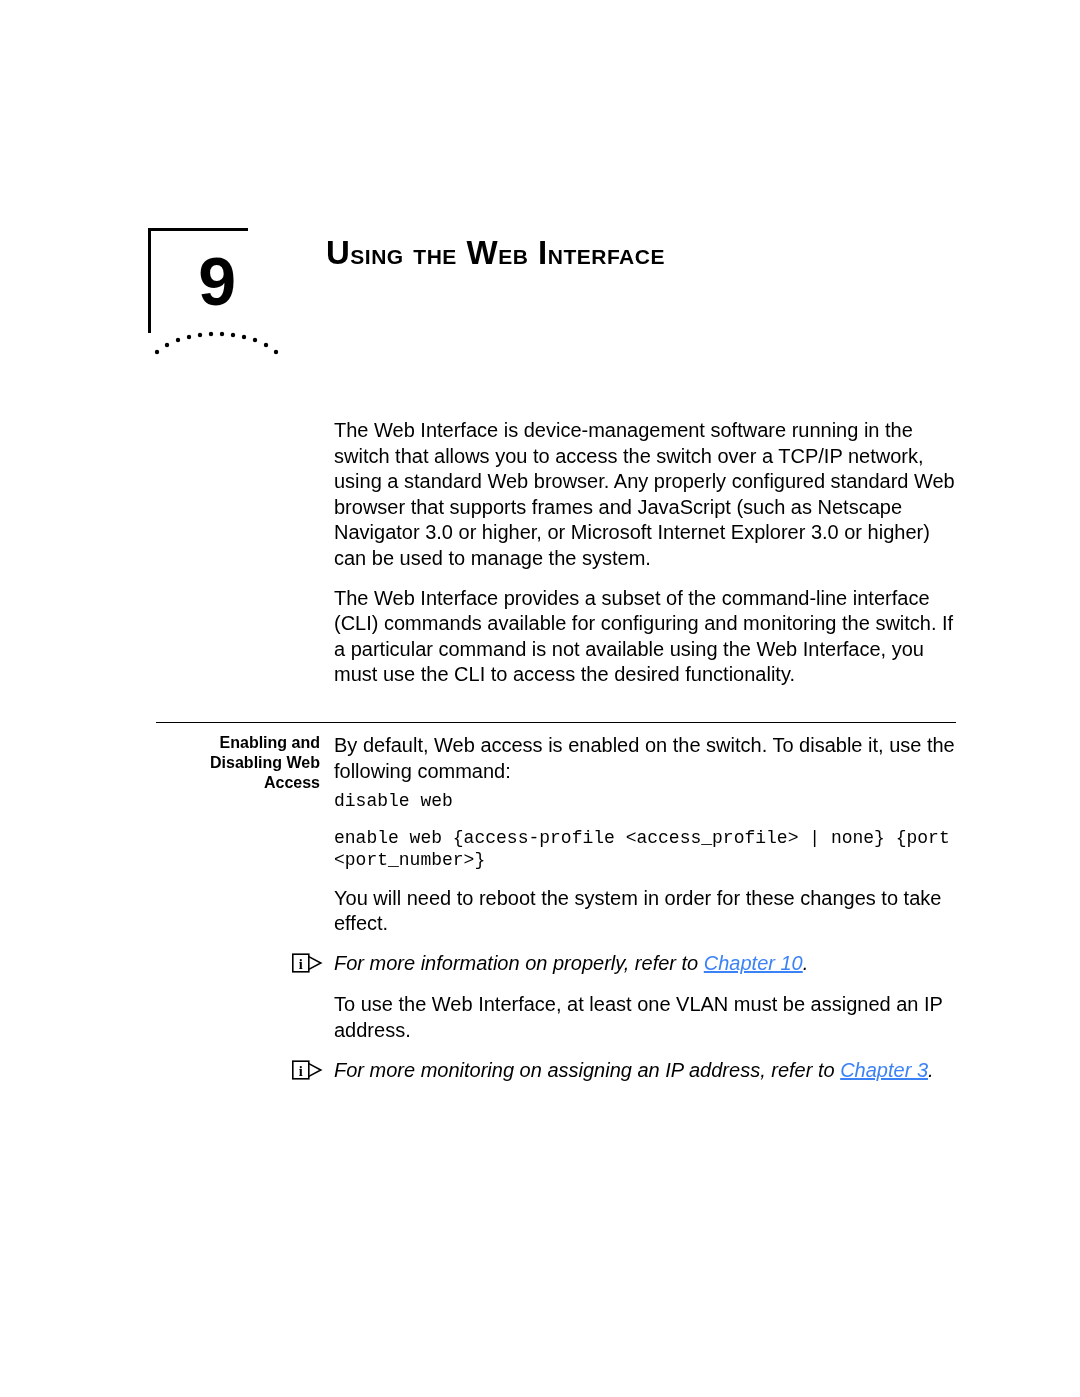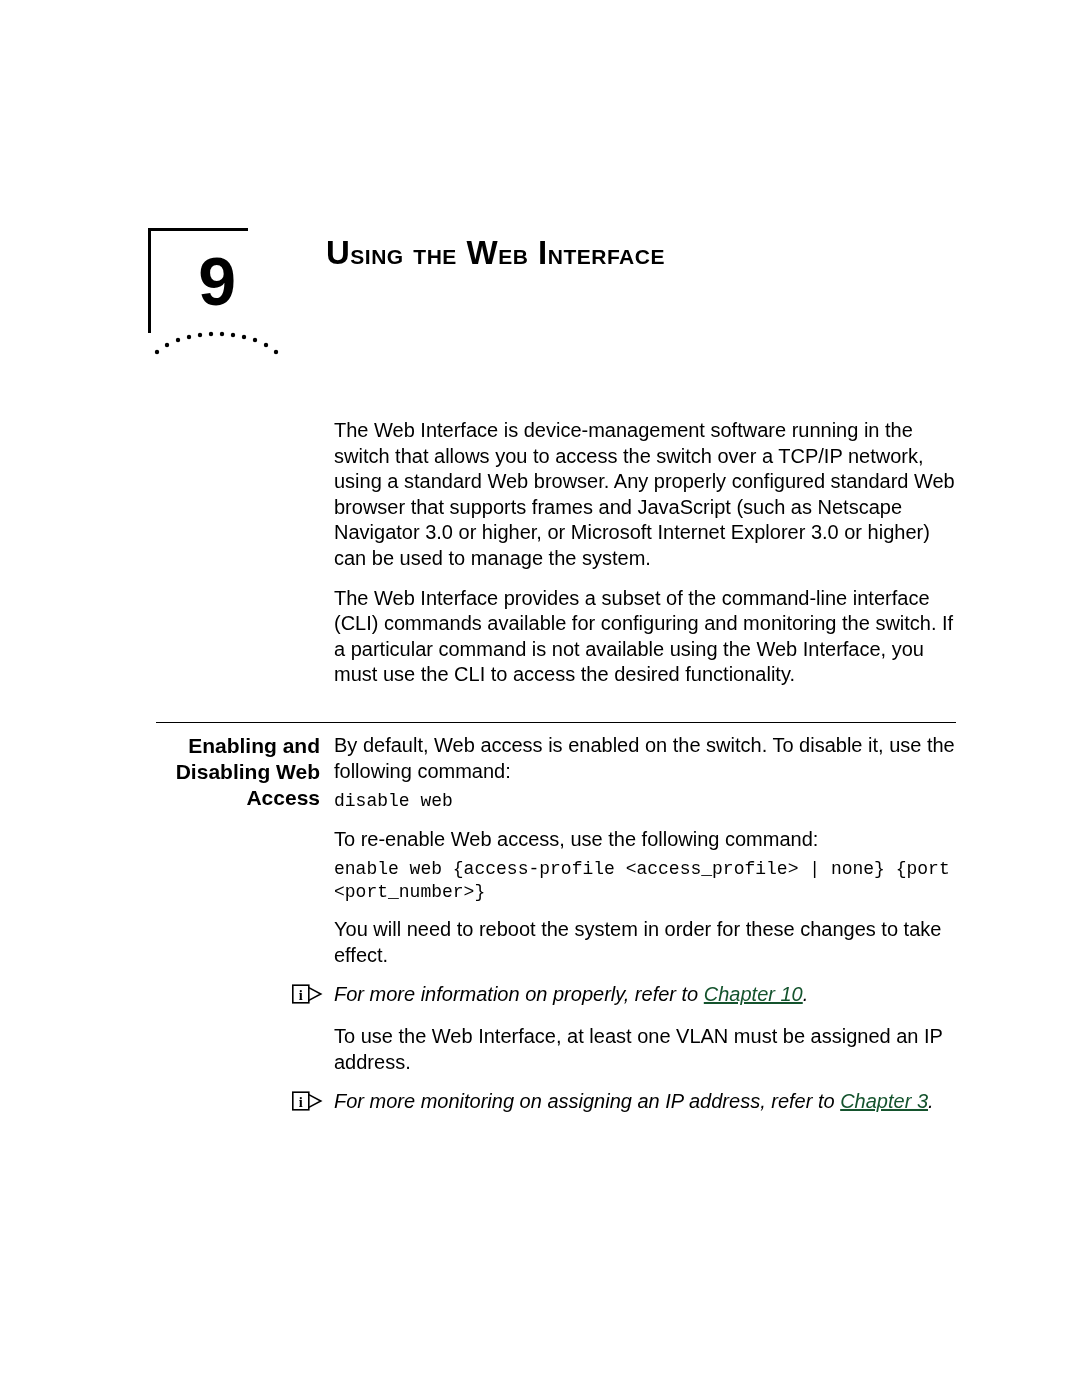--- a/index.html
+++ b/index.html
@@ -71,21 +71,21 @@
     align-items: flex-start;
     width: 100%;
   }
   .lcol {
     width: 178px;
     flex: 0 0 178px;
     text-align: right;
     padding-right: 14px;
     box-sizing: border-box;
     font-weight: 700;
-    font-size: 21px;
+    font-size: 16px;
     line-height: 1.25;
   }
   .icol {
     width: 50px;
     flex: 0 0 50px;
     display: flex;
     justify-content: flex-end;
     padding-right: 10px;
     box-sizing: border-box;
   }
@@ -107,21 +107,21 @@
     display: flex;
     align-items: flex-start;
     width: 100%;
   }
   .note-text {
     font-style: italic;
     font-size: 20px;
     line-height: 1.28;
   }
   .note-text a {
-    color: #14532d;
+    color: #3b82f6;
     text-decoration: underline;
   }
 
   .sep {
     border: 0;
     border-top: 1px solid #000;
     margin: 20px 0 10px 0;
     width: 100%;
   }
 
@@ -172,21 +172,20 @@
 
     <div class="block">
       <div class="lcol">
         <span>Enabling and</span><br>
         <span>Disabling Web</span><br>
         <span>Access</span>
       </div>
       <div class="rcol">
         <p class="tight">By default, Web access is enabled on the switch. To disable it, use the following command:</p>
         <div class="code">disable web</div>
-        <p class="tight">To re-enable Web access, use the following command:</p>
         <div class="code">enable web {access-profile &lt;access_profile&gt; | none} {port &lt;port_number&gt;}</div>
         <p>You will need to reboot the system in order for these changes to take effect.</p>
       </div>
     </div>
 
     <div class="note-row">
       <div class="lcol" style="width:128px;flex:0 0 128px;"></div>
       <div class="icol">
         <svg class="info-icon" viewBox="0 0 40 28">
           <rect x="1" y="3" width="20" height="22" fill="none" stroke="#000" stroke-width="2"></rect>

